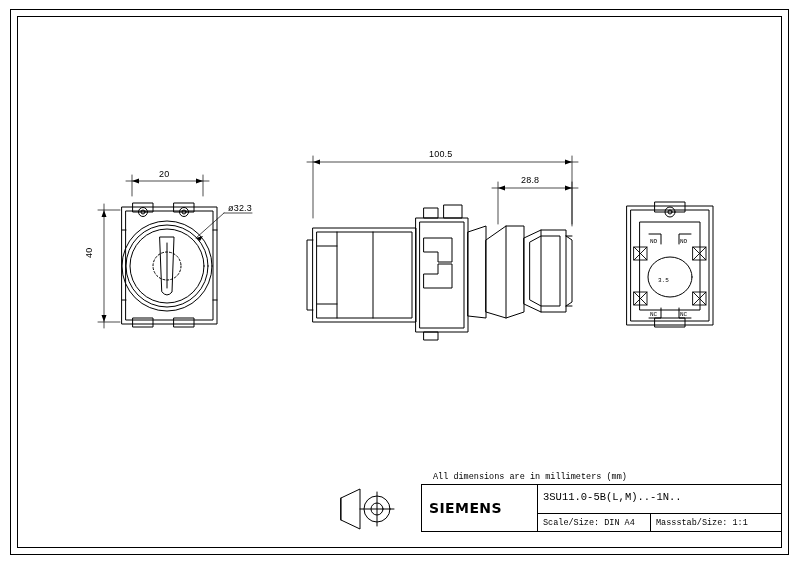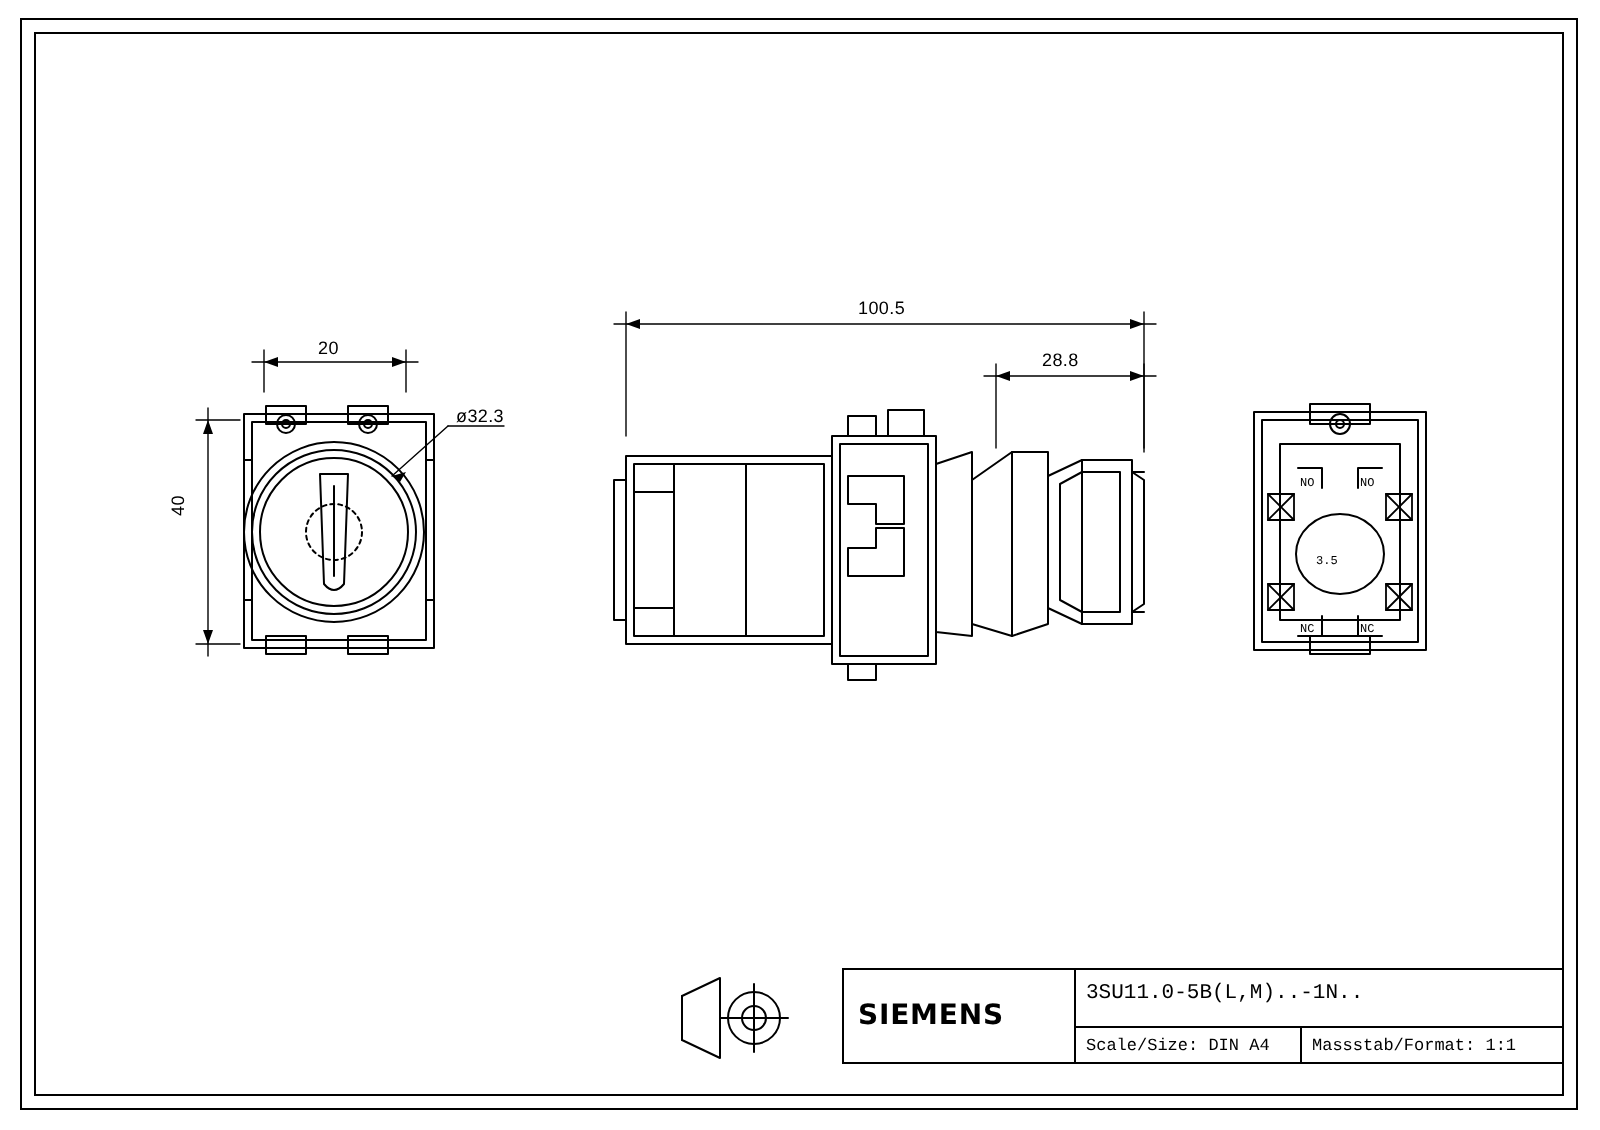--- a/index.html
+++ b/index.html
@@ -305,24 +305,25 @@
   <div class="dimtext" style="left:159px; top:169px;">20</div>
 
   <div class="dimtext" style="left:84px; top:258px; transform: rotate(-90deg); transform-origin: left top;">40</div>
 
   <div class="dimtext" style="left:228px; top:203px;text-align:right;">ø32.3</div>
 
   <div class="dimtext" style="left:429px; top:149px;">100.5</div>
 
   <div class="dimtext" style="left:521px; top:175px;">28.8</div>
 
+  <div class="note" style="left:433px; top:472px;">All dimensions are in millimeters (mm)</div>
 
   <div class="titleblock"></div>
   <div class="tb-v1"></div>
   <div class="tb-h1"></div>
   <div class="tb-v2"></div>
 
   <div class="brand">SIEMENS</div>
   <div class="tb-part">3SU11.0-5B(L,M)..-1N..</div>
   <div class="tb-format">Scale/Size: DIN A4</div>
-  <div class="tb-scale">Massstab/Format: 1:1</div>
+  <div class="tb-scale">Massstab/Size: 1:1</div>
 
 </div>
 
 </body></html>

